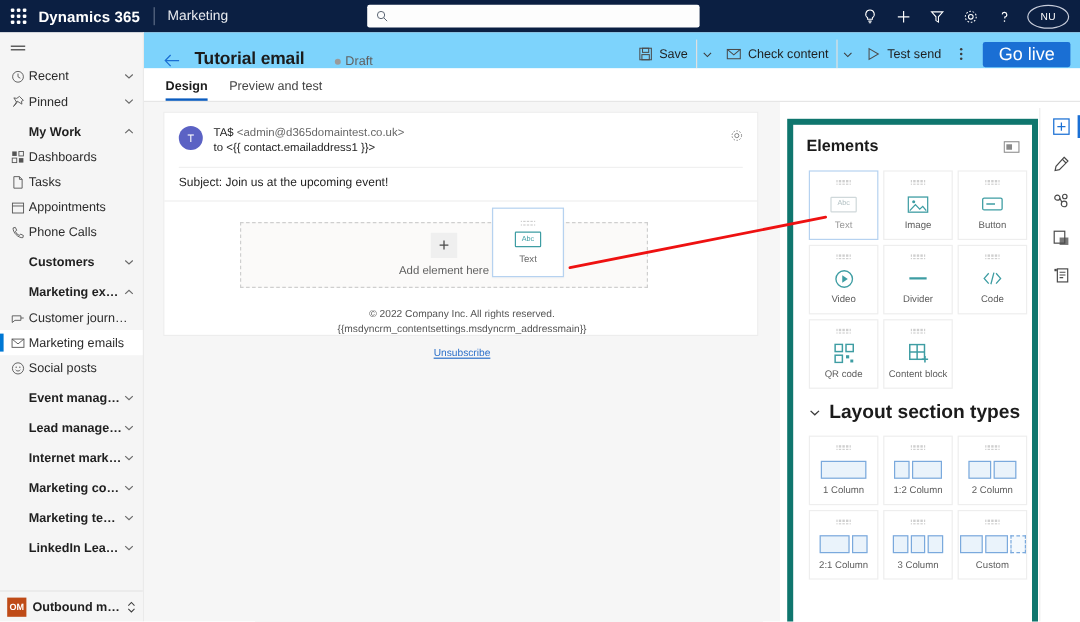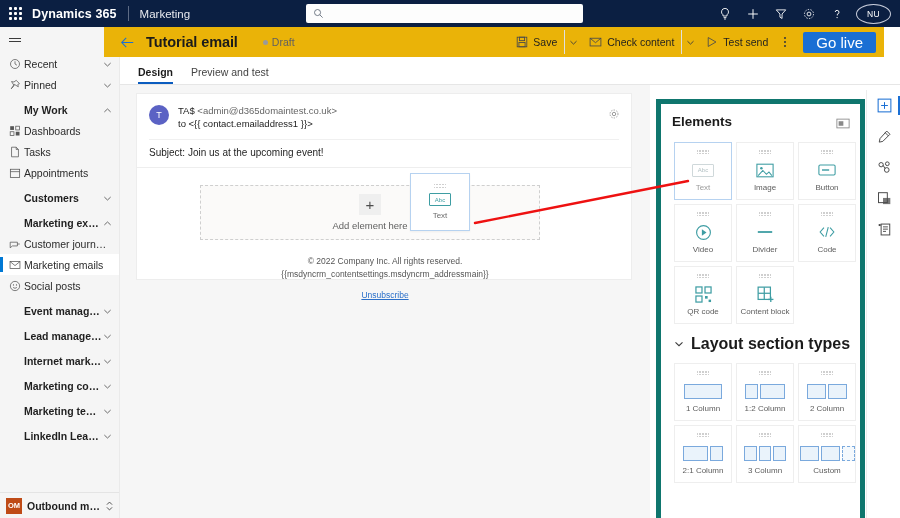--- a/index.html
+++ b/index.html
@@ -93,22 +93,22 @@
     font-size: 7.5px; font-weight: bold; display: flex; align-items: center; justify-content: center;
     flex: none;
   }
   #area-label {
     font-size: 10.5px; color: #1f1f1f; font-weight: bold; flex: 1;
     white-space: nowrap; overflow: hidden; text-overflow: ellipsis;
   }
 
   
   #cmdbar {
-    position: absolute; left: 104px; top: 27px; width: 780px; height: 30px;
-    background: #eab308; display: flex; align-items: center;
+    position: absolute; left: 120px; top: 27px; width: 780px; height: 30px;
+    background: #7dd3fc; display: flex; align-items: flex-end;
   }
   #back-arrow { margin-left: 16px; cursor: pointer; display:flex; align-items:center; }
   #record-title {
     font-size: 14.5px; color: #1b1b1b; font-weight: bold; margin-left: 11px; letter-spacing: -.1px;
   }
   #status-wrap { display: flex; align-items: center; gap: 4px; margin-left: 25px; }
   #status-dot { width: 5px; height: 5px; border-radius: 50%; background: #9a9a9a; }
   #status-text { font-size: 10.5px; color: #616161; }
   #cmd-right {
     position: absolute; right: 8px; display: flex; align-items: center; gap: 0;
@@ -389,20 +389,28 @@
         <span class="nav-label">Tasks</span>
       </div>
       <div class="nav-row">
         <span class="nav-ico">
           <svg width="12" height="12" viewBox="0 0 16 16">
             <rect x="1.8" y="3" width="12.4" height="11" fill="none" stroke="#555" stroke-width="1"></rect>
             <line x1="1.8" y1="6.2" x2="14.2" y2="6.2" stroke="#555" stroke-width="1"></line>
           </svg>
         </span>
         <span class="nav-label">Appointments</span>
+      </div>
+      <div class="nav-row">
+        <span class="nav-ico">
+          <svg width="12" height="12" viewBox="0 0 16 16">
+            <path d="M2.6 2.6 5 2l1.6 3.2-1.6 1.2a8 8 0 0 0 4.6 4.6l1.2-1.6L14 11l-.6 2.4c-5 .6-11.4-5.8-10.8-10.8z" fill="none" stroke="#555" stroke-width="1"></path>
+          </svg>
+        </span>
+        <span class="nav-label">Phone Calls</span>
       </div>
       <div class="nav-spacer"></div>
       <div class="nav-row nav-group">
         <span class="nav-ico"></span>
         <span class="nav-label">Customers</span>
         <span class="chev"><svg width="9" height="9" viewBox="0 0 10 10">
             <path d="M1.5 3.4 5 6.7l3.5-3.3" fill="none" stroke="#3b3b3b" stroke-width="1.1"></path>
           </svg></span>
       </div>
       <div class="nav-spacer"></div>

